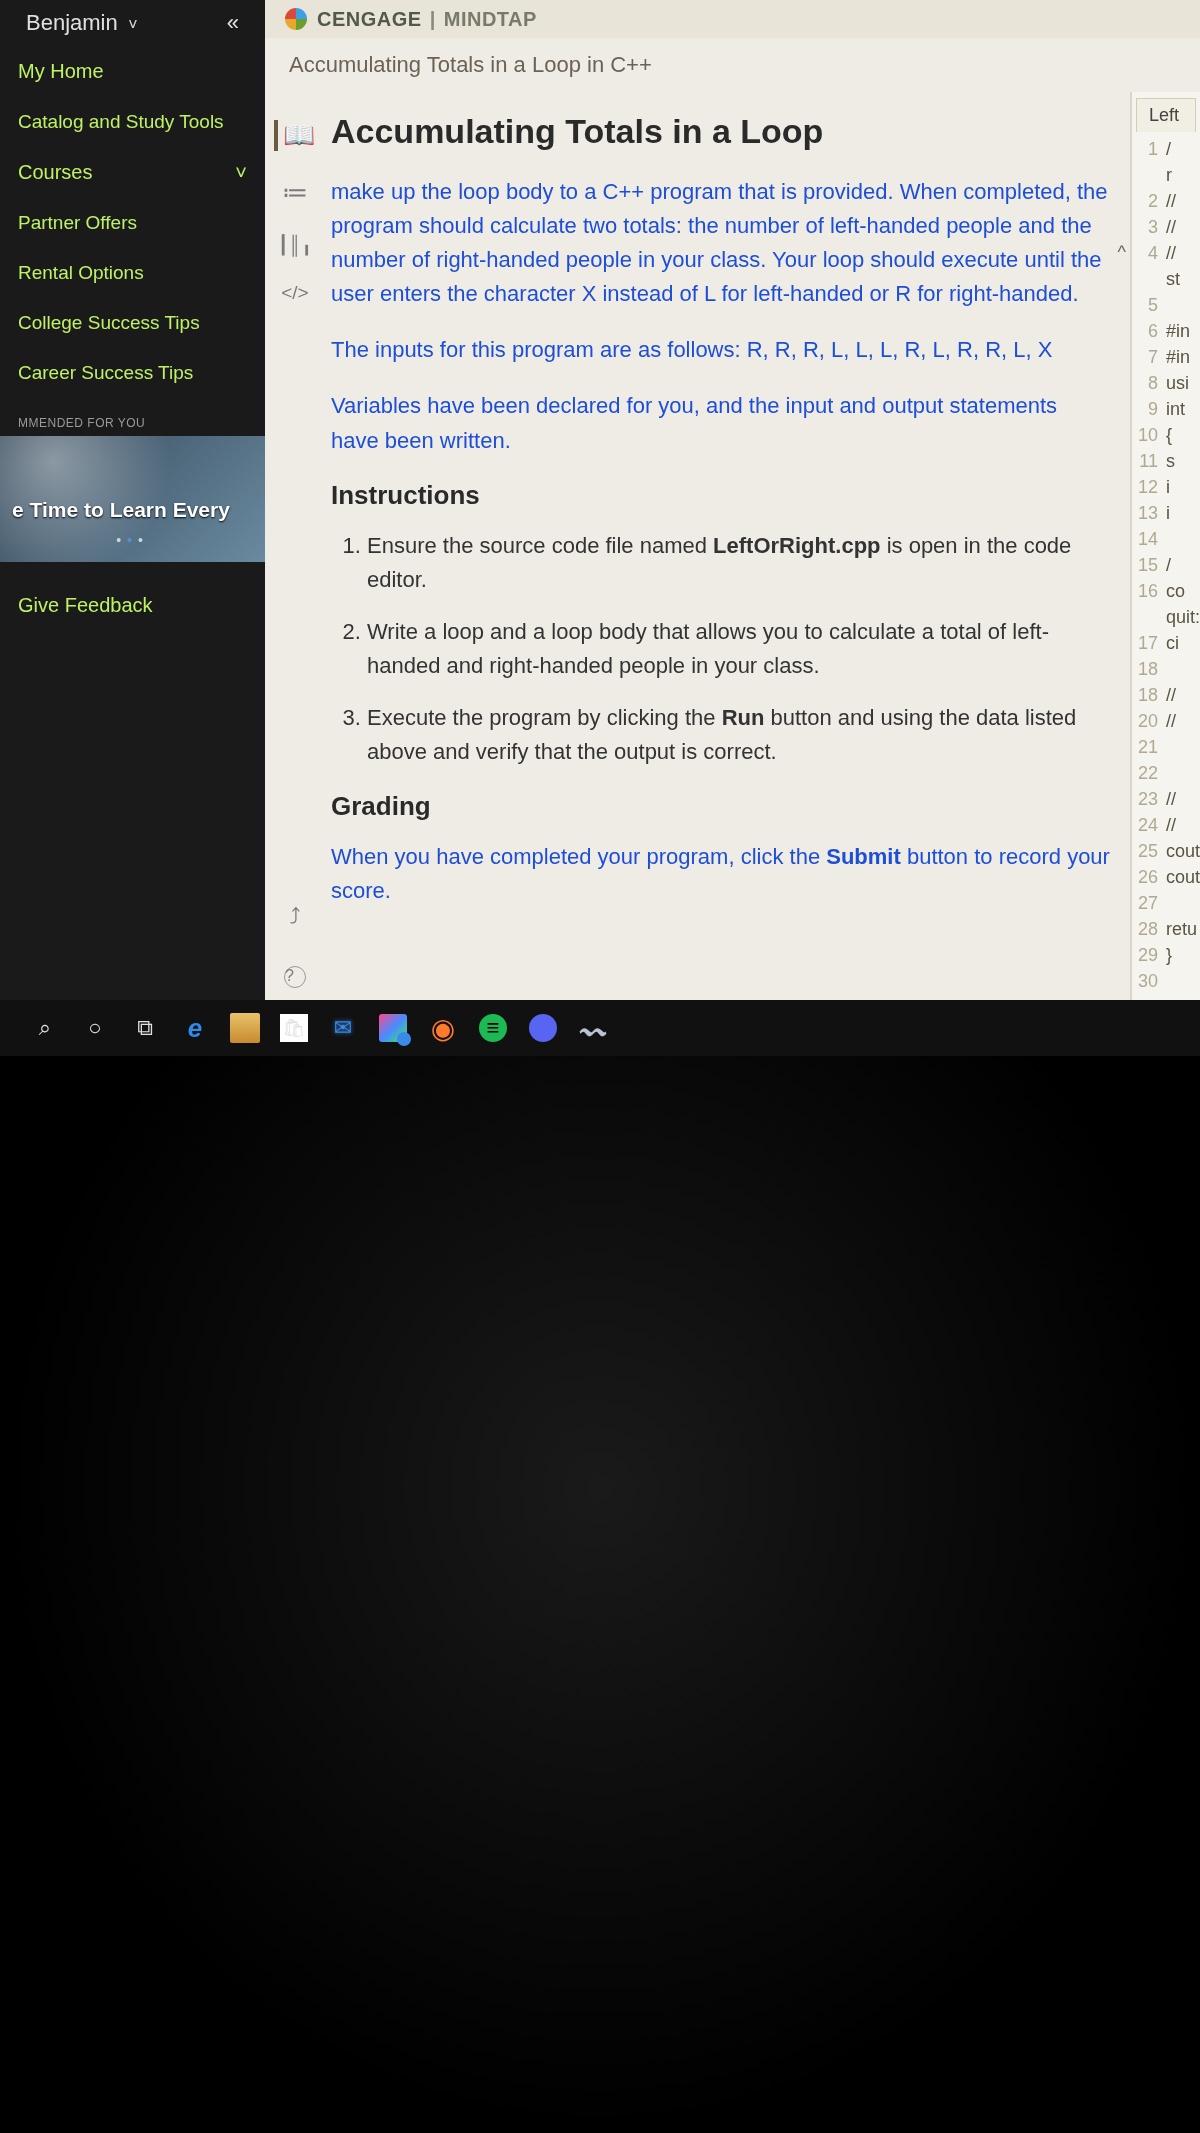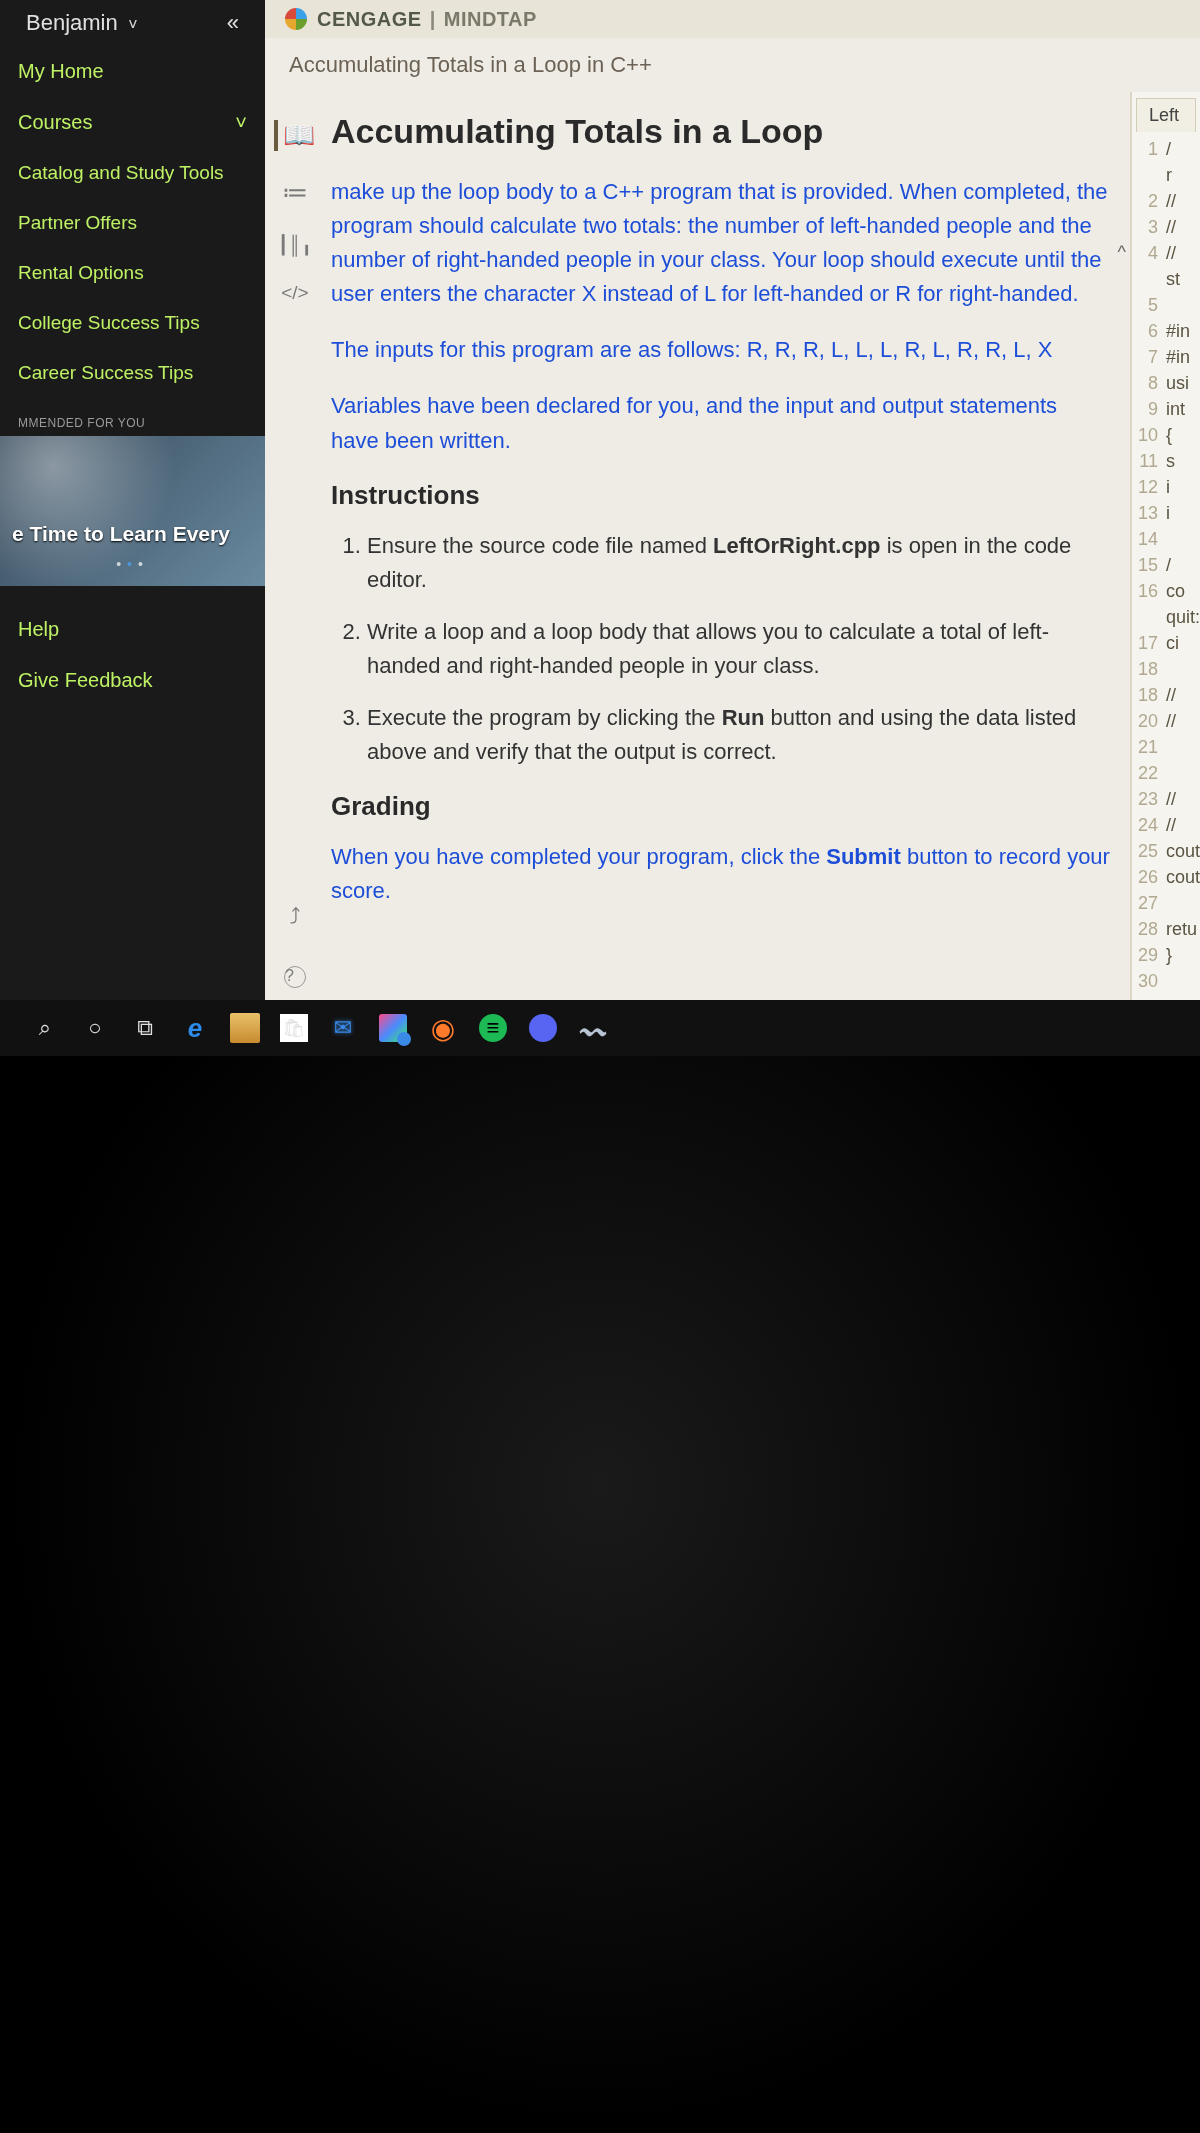--- a/index.html
+++ b/index.html
@@ -5,21 +5,21 @@
 * { margin:0; padding:0; box-sizing:border-box; font-family:Arial,Helvetica,sans-serif; }
 html,body { width:1200px; height:2133px; background:#000; overflow:hidden; }
 .screen { width:1200px; height:1060px; display:flex; background:#f4f2ee; position:relative; }
 .sidebar { width:265px; background:#1a1a1a; color:#cfcfcf; display:flex; flex-direction:column; font-size:20px; }
 .sb-top { display:flex; align-items:center; justify-content:space-between; padding:10px 26px; color:#e0e0e0; font-size:22px; }
 .sb-top .chev { font-size:16px; margin-left:6px; }
 .collapse { font-size:22px; }
 .sb-item { padding:14px 18px; display:flex; justify-content:space-between; align-items:center; cursor:pointer; color:#bef264; }
 .sb-sub { font-size:19px; }
 .sb-head { color:#9a9a9a; font-size:12px; padding:18px 18px 6px; letter-spacing:.5px; }
-.promo { width:265px; height:150px; background:linear-gradient(135deg,#344758,#6a8aa0); position:relative; overflow:hidden; }
+.promo { width:265px; height:126px; background:linear-gradient(135deg,#344758,#6a8aa0); position:relative; overflow:hidden; }
 .promo::before { content:""; position:absolute; inset:0; background:radial-gradient(circle at 20% 20%,rgba(255,255,255,.4),transparent 50%); }
 .promo-title { position:absolute; bottom:40px; left:12px; right:12px; color:#fff; font-size:21px; font-weight:600; text-shadow:0 1px 2px #000; }
 .promo-dots { position:absolute; bottom:14px; left:0; right:0; text-align:center; color:#fff; letter-spacing:6px; font-size:14px; opacity:.7; }
 .promo-dots .on { color:#4aa3ff; }
 .sb-bottom { margin-top:18px; }
 .main { flex:1; display:flex; flex-direction:column; background:#efece5; }
 .brandbar { height:38px; display:flex; align-items:center; padding:0 20px; background:#e8e4d8; color:#52584a; font-size:20px; font-weight:600; letter-spacing:.5px; }
 .brandbar .logo { width:22px; height:22px; border-radius:50%; background:conic-gradient(#3aa0e8 0 90deg,#6a9f2e 90deg 180deg,#e6a72e 180deg 270deg,#d84a3a 270deg 360deg); margin-right:10px; }
 .breadcrumb { padding:14px 24px; color:#6b6255; font-size:22px; }
 .workarea { flex:1; display:flex; }
@@ -60,48 +60,45 @@
 
 <div class="screen">
   <div class="sidebar">
     <div class="sb-top">
       <span><span>Benjamin</span><span class="chev"> ˅</span></span>
       <span class="collapse">«</span>
     </div>
     <div class="sb-item">
         <span>My Home</span>
       </div>
+    <div class="sb-item sb-sub">
+        <span>Catalog and Study Tools</span>
+      </div>
     <div class="sb-item">
         <span>Courses</span>
         <span>˅</span>
-      </div>
-    <div class="sb-item sb-sub">
-        <span>Catalog and Study Tools</span>
       </div>
     <div class="sb-item sb-sub">
         <span>Partner Offers</span>
       </div>
     <div class="sb-item sb-sub">
         <span>Rental Options</span>
       </div>
     <div class="sb-item sb-sub">
         <span>College Success Tips</span>
       </div>
     <div class="sb-item sb-sub">
         <span>Career Success Tips</span>
       </div>
     <div class="sb-head">MMENDED FOR YOU</div>
     <div class="promo">
       <div class="promo-title">e Time to Learn Every</div>
       <div class="promo-dots">•<span class="on">•</span>•</div>
     </div>
     <div class="sb-bottom">
-      <div class="sb-item">
-          <span>Help</span>
-        </div>
       <div class="sb-item">
           <span>Give Feedback</span>
         </div>
     </div>
   </div>
 
   <div class="main">
     <div class="brandbar">
       <span class="logo"></span>
       <span>CENGAGE</span>

